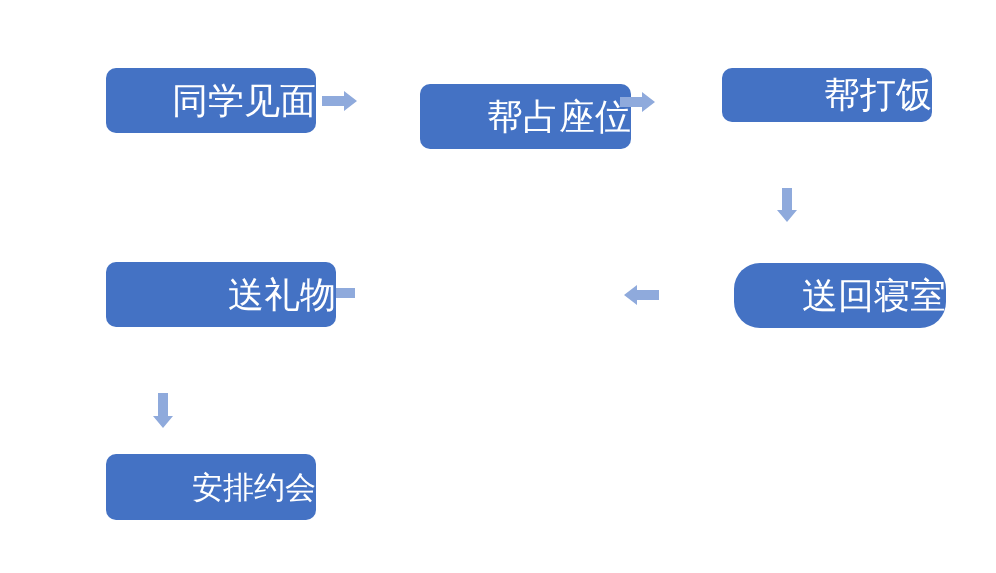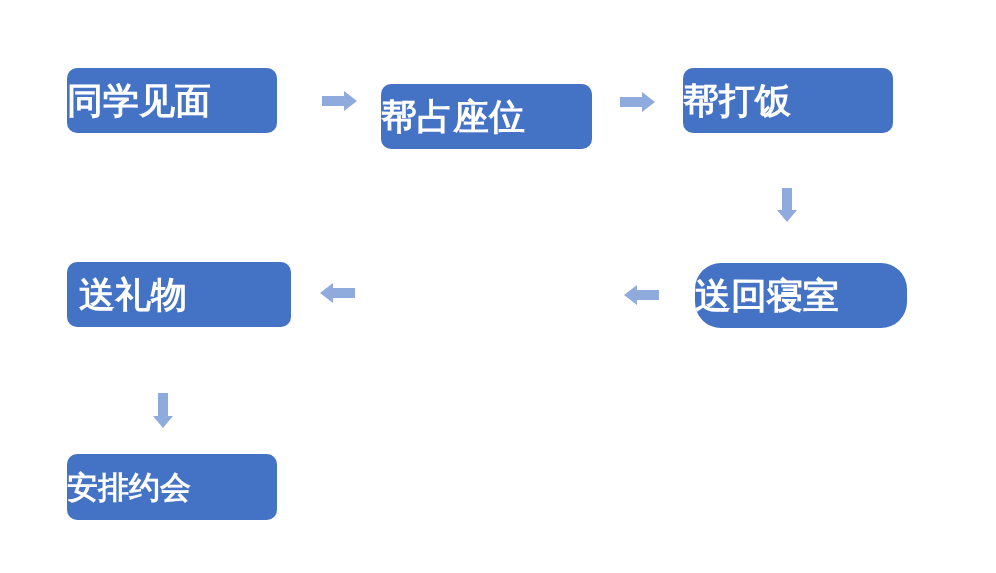--- a/index.html
+++ b/index.html
@@ -15,33 +15,34 @@
     background: var(--bg, #ffffff);
     overflow: hidden;
   }
   .node {
     position: absolute;
     background: var(--node-fill, #4472C4);
     color: var(--node-text, #ffffff);
     border-radius: 10px;
     display: flex;
     align-items: center;
-    justify-content: flex-start;
+    justify-content: flex-end;
     font-size: 36px;
-    font-weight: 700;
+    font-weight: 400;
     letter-spacing: 0px;
     line-height: 1;
     user-select: none;
+    margin-left: 39px;
   }
   .pos-1 { left: 67px;  top: 68px;  width: 210px; height: 65px; }
   .pos-2 { left: 381px; top: 84px;  width: 211px; height: 65px; }
-  .pos-3 { left: 683px; top: 68px;  width: 210px; height: 65px; }
+  .pos-3 { left: 683px; top: 68px;  width: 210px; height: 54px; }
   .pos-4 { left: 695px; top: 263px; width: 212px; height: 65px; border-radius: 26px; }
   .pos-5 { left: 383px; top: 266px; width: 210px; height: 65px; }
-  .pos-6 { left: 67px;  top: 262px; width: 212px; height: 65px; padding-left: 12px; }
+  .pos-6 { left: 67px;  top: 262px; width: 230px; height: 65px; }
   .pos-7 { left: 67px;  top: 454px; width: 210px; height: 66px; font-size: 31px; }
 
   .arrow { position: absolute; display: block; }
   .arrow polygon { fill: var(--arrow-fill, #8FAADC); }
   .arr-1 { left: 322px; top: 91px; }
   .arr-2 { left: 620px; top: 92px; }
   .arr-3 { left: 777px; top: 188px; }
   .arr-4 { left: 624px; top: 285px; }
   .arr-5 { left: 320px; top: 283px; }
   .arr-6 { left: 153px; top: 393px; }

